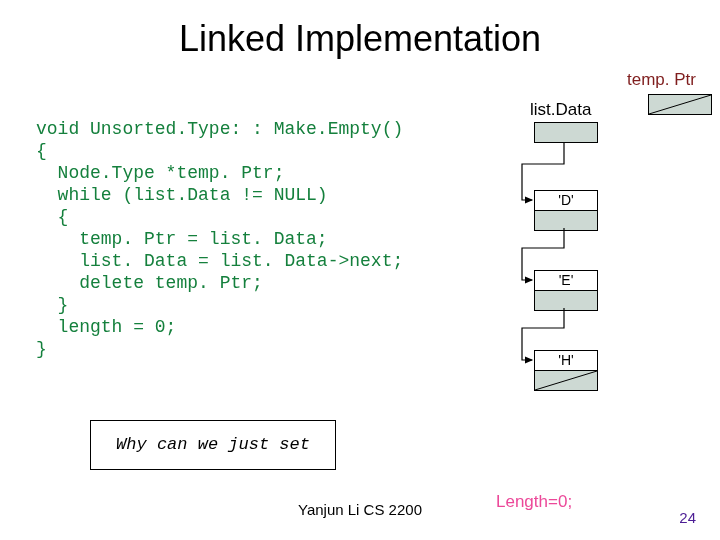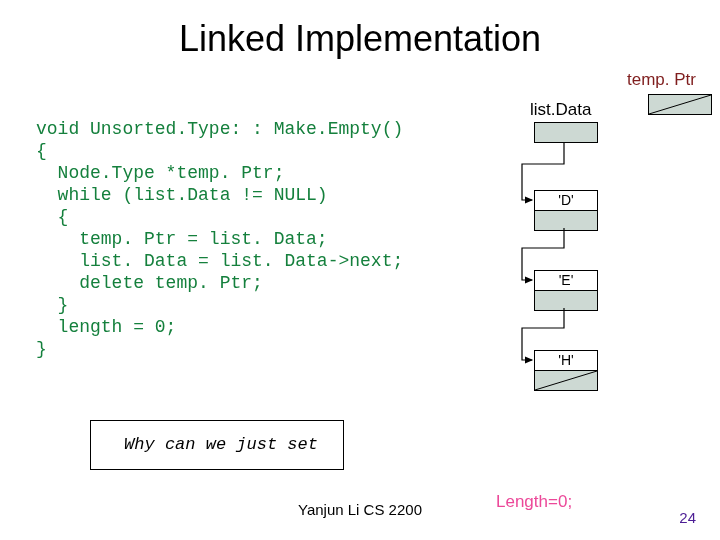--- a/index.html
+++ b/index.html
@@ -56,21 +56,20 @@
     border: 1px solid #000;
     background: #fff;
     font-family: "Courier New", monospace;
     font-style: italic;
     font-size: 17px;
     text-align: center;
     display: flex;
     flex-direction: column;
     justify-content: center;
     line-height: 20px;
-    padding-left: 8px;
   }
   .footer-center {
     position: absolute;
     bottom: 22px;
     left: 0;
     width: 720px;
     text-align: center;
     font-size: 15px;
     color: #000;
   }

